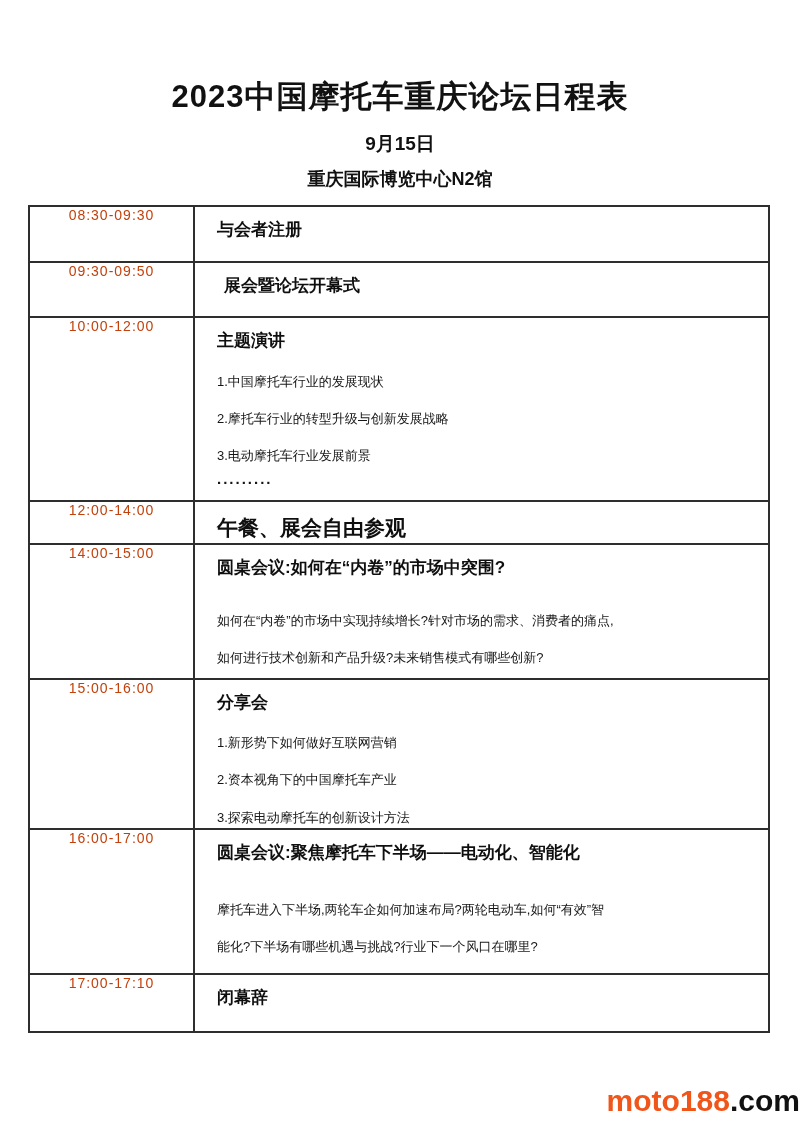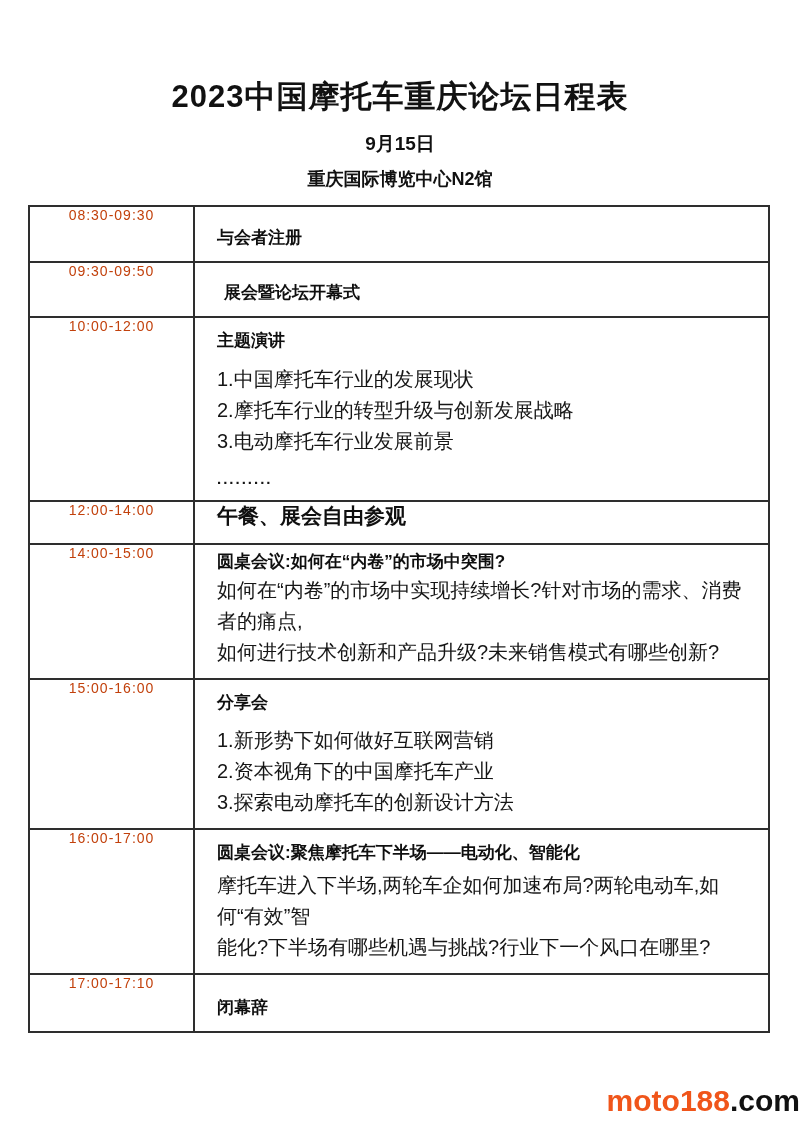--- a/index.html
+++ b/index.html
@@ -33,27 +33,27 @@
 
   .time-cell {
     width: 165px; flex: 0 0 165px;
     border-right: 2px solid #2e2e2e;
     display: flex; align-items: flex-start; justify-content: center;
     font-size: 14px; letter-spacing: 1px; color: #c2410c;
   }
   .content-cell {
     flex: 1;
     padding: 10px 18px 10px 22px;
-    display: flex; flex-direction: column; justify-content: flex-end;
+    display: flex; flex-direction: column; justify-content: flex-start;
     font-size: 16px; line-height: 1.55; color: #161616;
   }
   .session-title { font-weight: bold; font-size: 17px; color: #0f0f0f; }
   .plain .session-title { font-weight: bold; font-size: 21px; }
   .gap-lg { height: 21px; } .gap-md { height: 17px; }
-  .body-line { font-size: 20px; }
+  .body-line { font-size: 13px; margin-top: 17px; }
   .dots-line { font-weight: bold; letter-spacing: 2px; font-size: 15px; }
 
   
   .footer {
     position: absolute; top: 1084px; left: 0; width: 800px;
     text-align: right; font-size: 30px; font-weight: bold;
   }
   .brand { color: #F0551A; }
   .brand-suffix { color: #111111; }
 </style>

